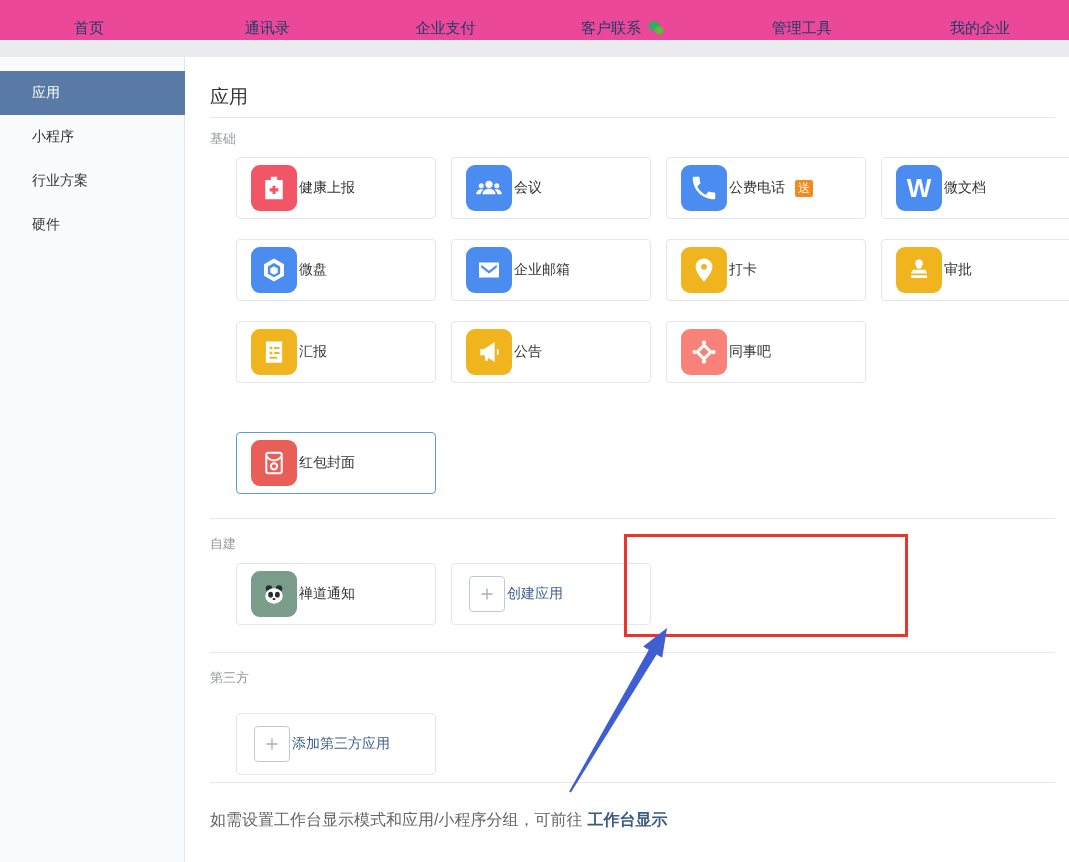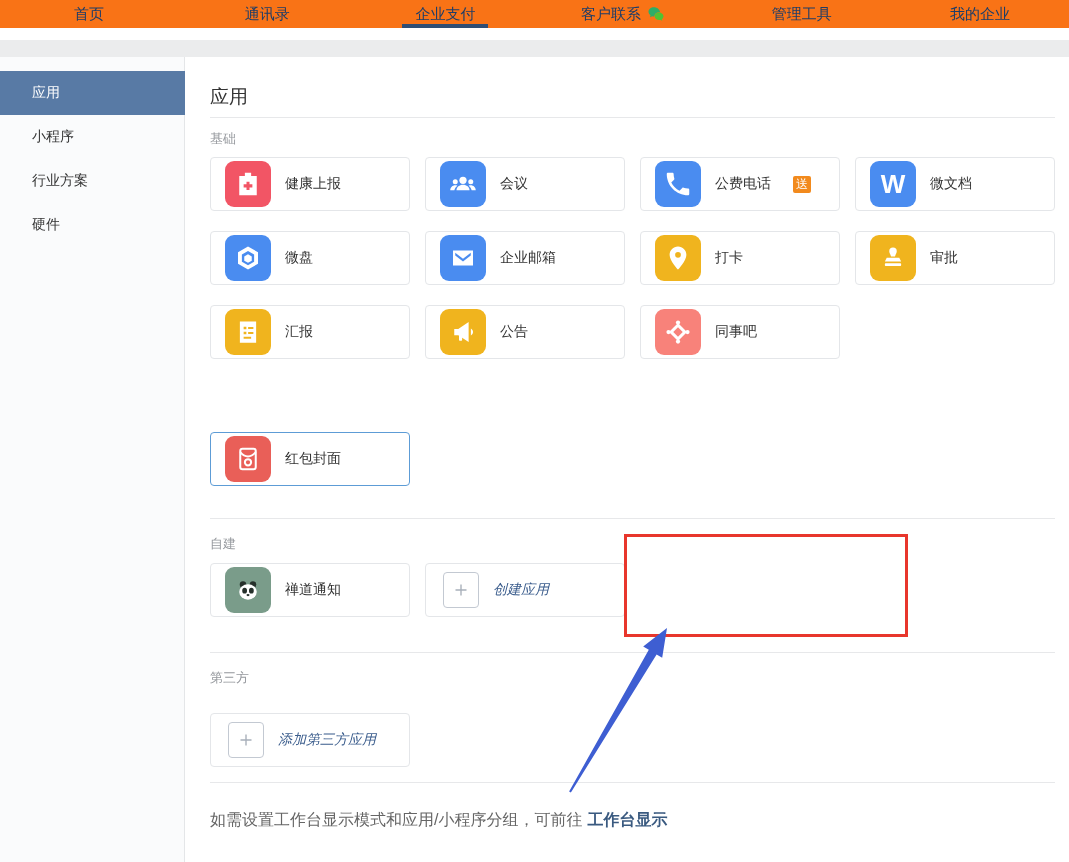--- a/index.html
+++ b/index.html
@@ -1,54 +1,54 @@
 <!DOCTYPE html>
 <html><head>
 <meta charset="utf-8">
 <style>
   * { margin:0; padding:0; box-sizing:border-box; }
   html,body { background:#fff; }
   body { font-family:"Liberation Sans","DejaVu Sans",sans-serif; }
   .page { position:relative; width:1069px; height:862px; background:#fff; overflow:hidden; }
 
   
-  .topnav { position:absolute; left:0; top:0; width:1069px; height:28px; background:#f97316; display:flex; }
+  .topnav { position:absolute; left:0; top:0; width:1069px; height:56px; background:#ec4899; display:flex; }
   .nav-item { flex:1; position:relative; display:flex; align-items:center; justify-content:center; gap:5px;
               font-size:15px; color:#1e3d68; cursor:pointer; }
   .nav-underline { position:absolute; left:50%; transform:translateX(-50%); bottom:0; width:86px; height:4px; background:#2f4d73; }
   .nav-wx-icon { width:20px; height:20px; display:inline-block; }
   .gray-band { position:absolute; left:0; top:40px; width:1069px; height:17px; background:#ebeced; }
 
   
   .sidebar { position:absolute; left:0; top:57px; width:185px; height:805px; background:#fafbfc; border-right:1px solid #e4e6e8; }
   .side-item { position:absolute; left:0; width:185px; height:44px; display:flex; align-items:center;
                padding-left:32px; font-size:14px; color:#333; cursor:pointer; }
   .side-item.active { background:#587aa5; color:#fff; }
 
   
   .main { position:absolute; left:186px; top:57px; width:883px; height:805px; background:#fff; }
   .page-title { position:absolute; left:24px; top:27px; font-size:19px; color:#333; }
   .divider { position:absolute; left:24px; width:845px; height:1px; background:#e7e8ea; }
   .sec-label { position:absolute; left:24px; font-size:13px; color:#95989d; }
 
   .grid { position:absolute; left:24px; display:grid; grid-template-columns:repeat(4,200px); gap:20px 15px; }
-  .card { width:200px; height:54px; background:#fff; border:1px solid #e4e6e9; border-radius:4px;
-          display:flex; align-items:center; padding-left:14px; gap:14px; cursor:pointer; }
+  .card { width:200px; height:62px; background:#fff; border:1px solid #e4e6e9; border-radius:4px;
+          display:flex; align-items:center; padding-left:14px; gap:2px; cursor:pointer;margin-left:26px; }
   .card.selected { border-color:#5d9cd6; }
   .app-icon { width:46px; height:46px; border-radius:9px; flex:0 0 46px;
               display:flex; align-items:center; justify-content:center; }
   .app-icon svg { width:30px; height:30px; }
   .icon-letter { color:#fff; font-size:26px; font-weight:bold; line-height:1; }
   .app-label { font-size:14px; color:#333; white-space:nowrap; }
   .badge { margin-left:8px; color:#fff; font-size:12px; line-height:17px; height:17px; padding:0 3px; border-radius:2px; }
 
   .plus-box { width:36px; height:36px; border:1px solid #c3c9d2; border-radius:4px; flex:0 0 36px;
               display:flex; align-items:center; justify-content:center; margin-left:3px; }
   .plus-box svg { width:22px; height:22px; }
-  .action-label { font-size:14px; color:#3a5c8c; white-space:nowrap;font-style:italic; }
+  .action-label { font-size:14px; color:#3a5c8c; white-space:nowrap; }
 
   
   .footer { position:absolute; left:24px; top:753px; font-size:16px; color:#666; }
   .footer-link { color:#3a5a80; font-weight:bold; margin-left:5px; cursor:pointer; }
 
   
   .anno-box { position:absolute; left:438px; top:477px; width:284px; height:103px;
               border:3px solid #e8362c; pointer-events:none; z-index:5; }
   .anno-arrow { position:absolute; left:540px; top:600px; width:160px; height:210px; pointer-events:none; z-index:6; }
 </style>

